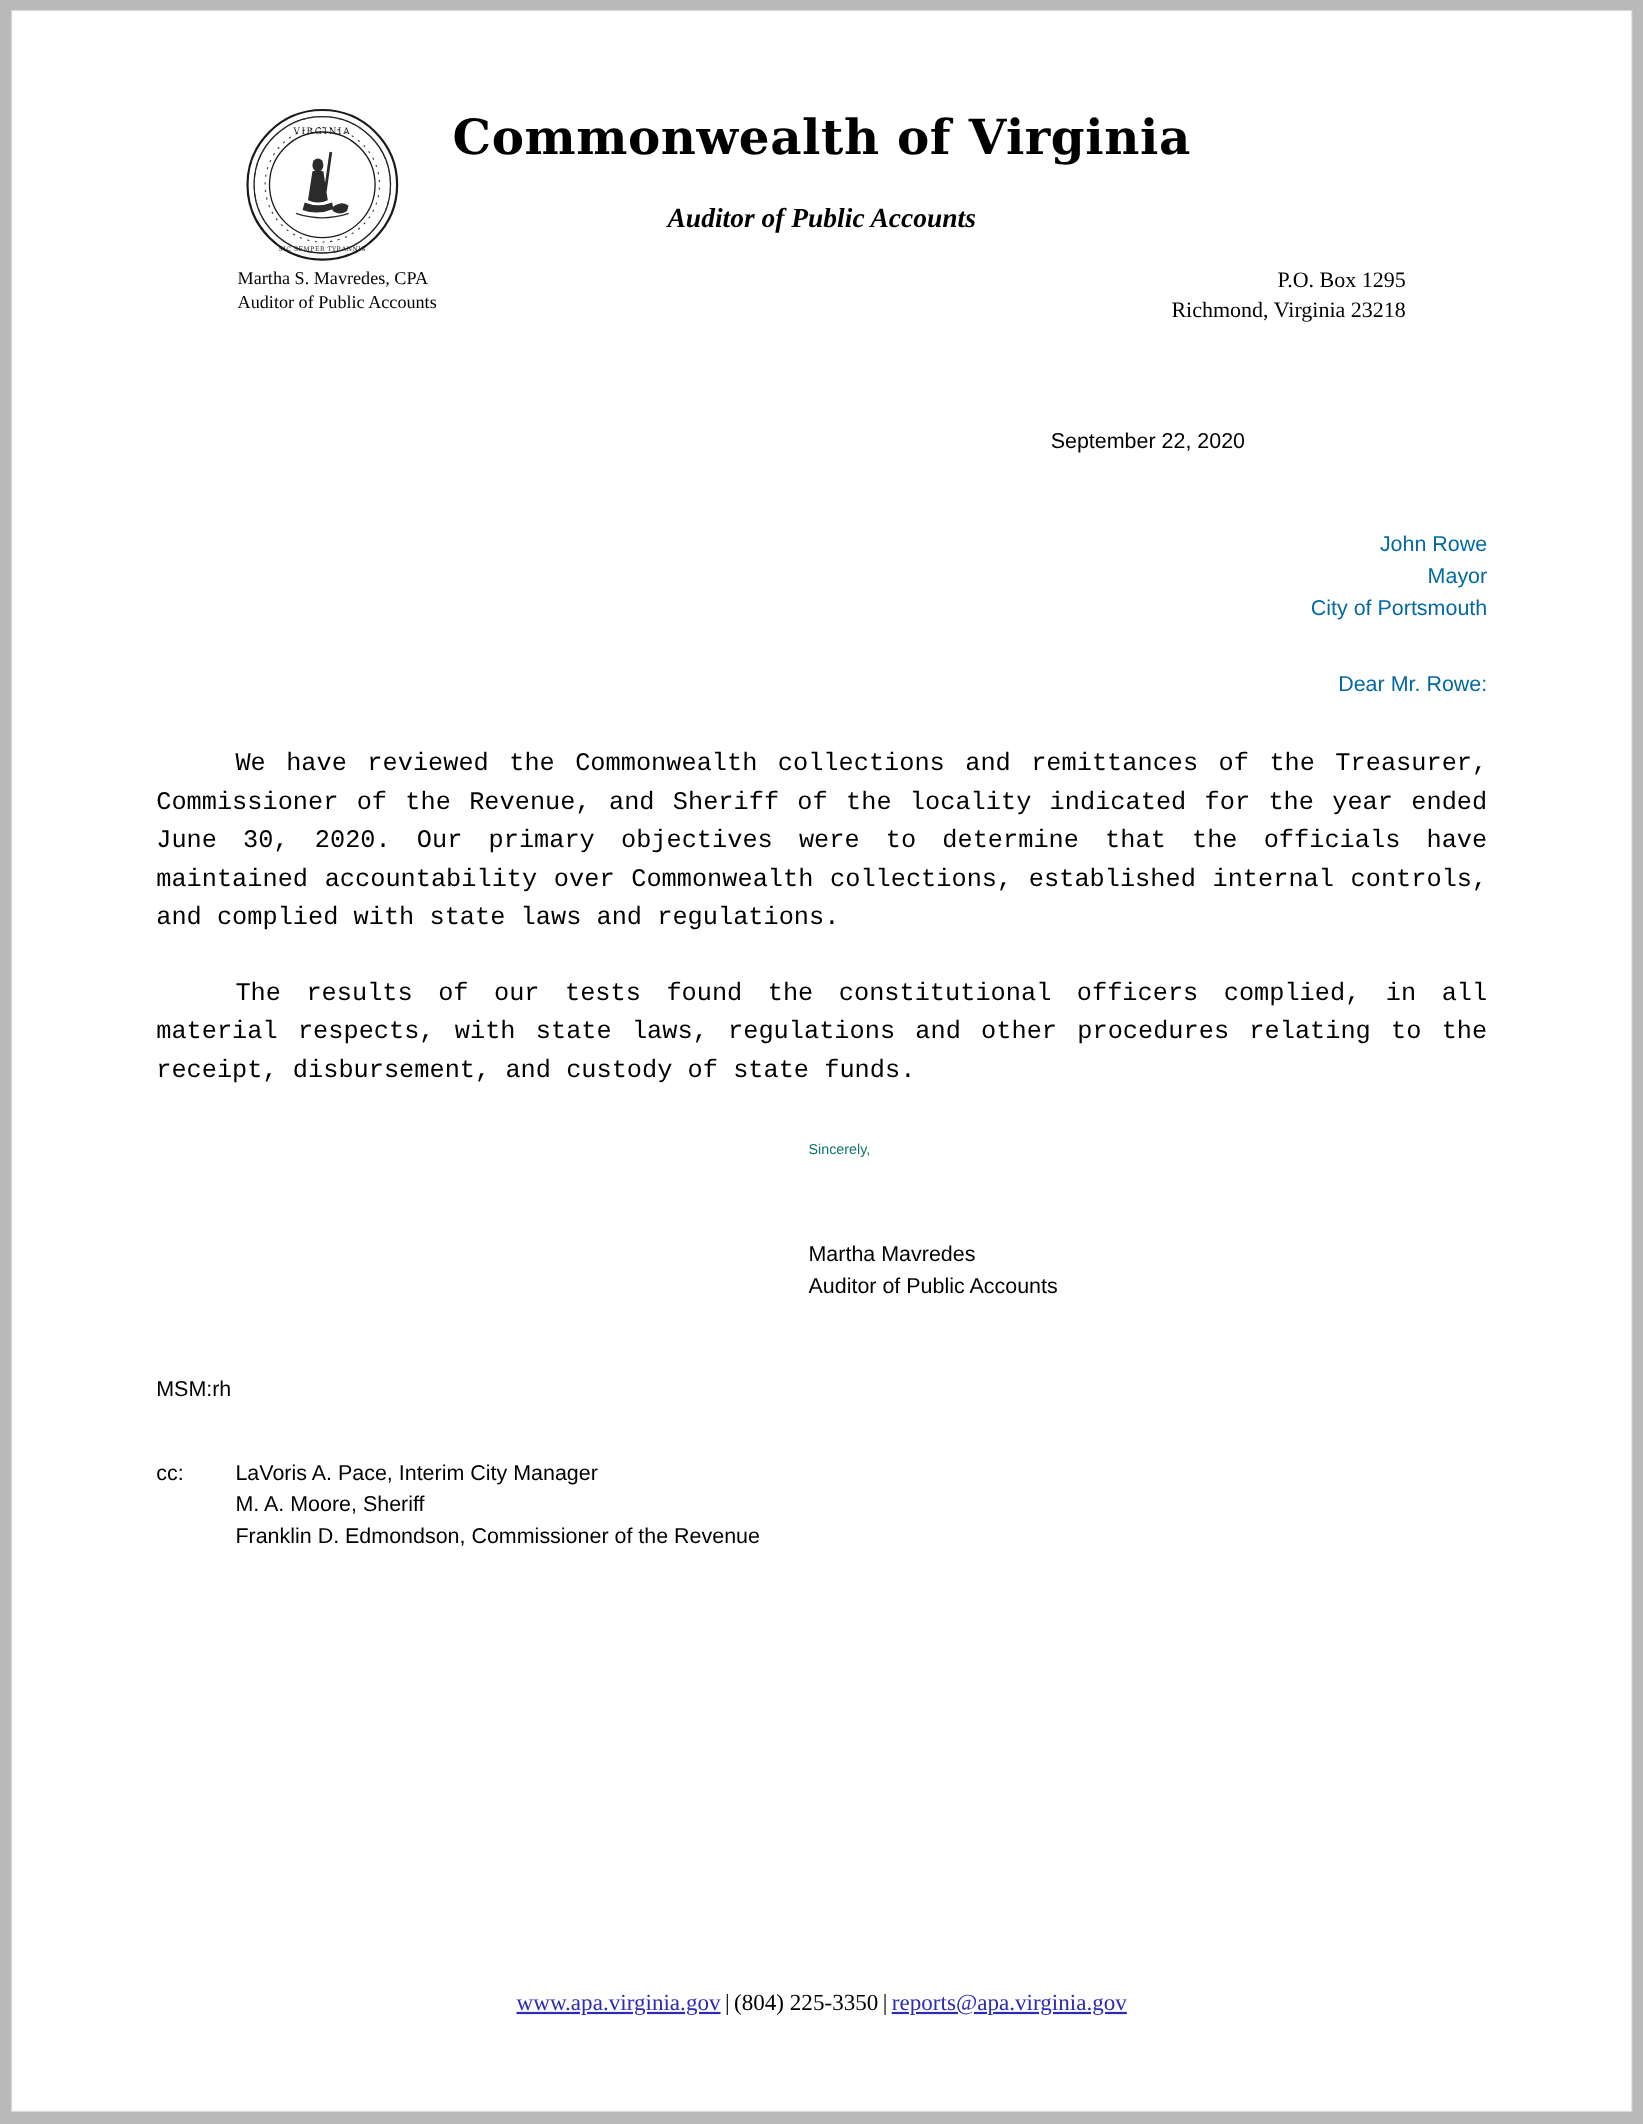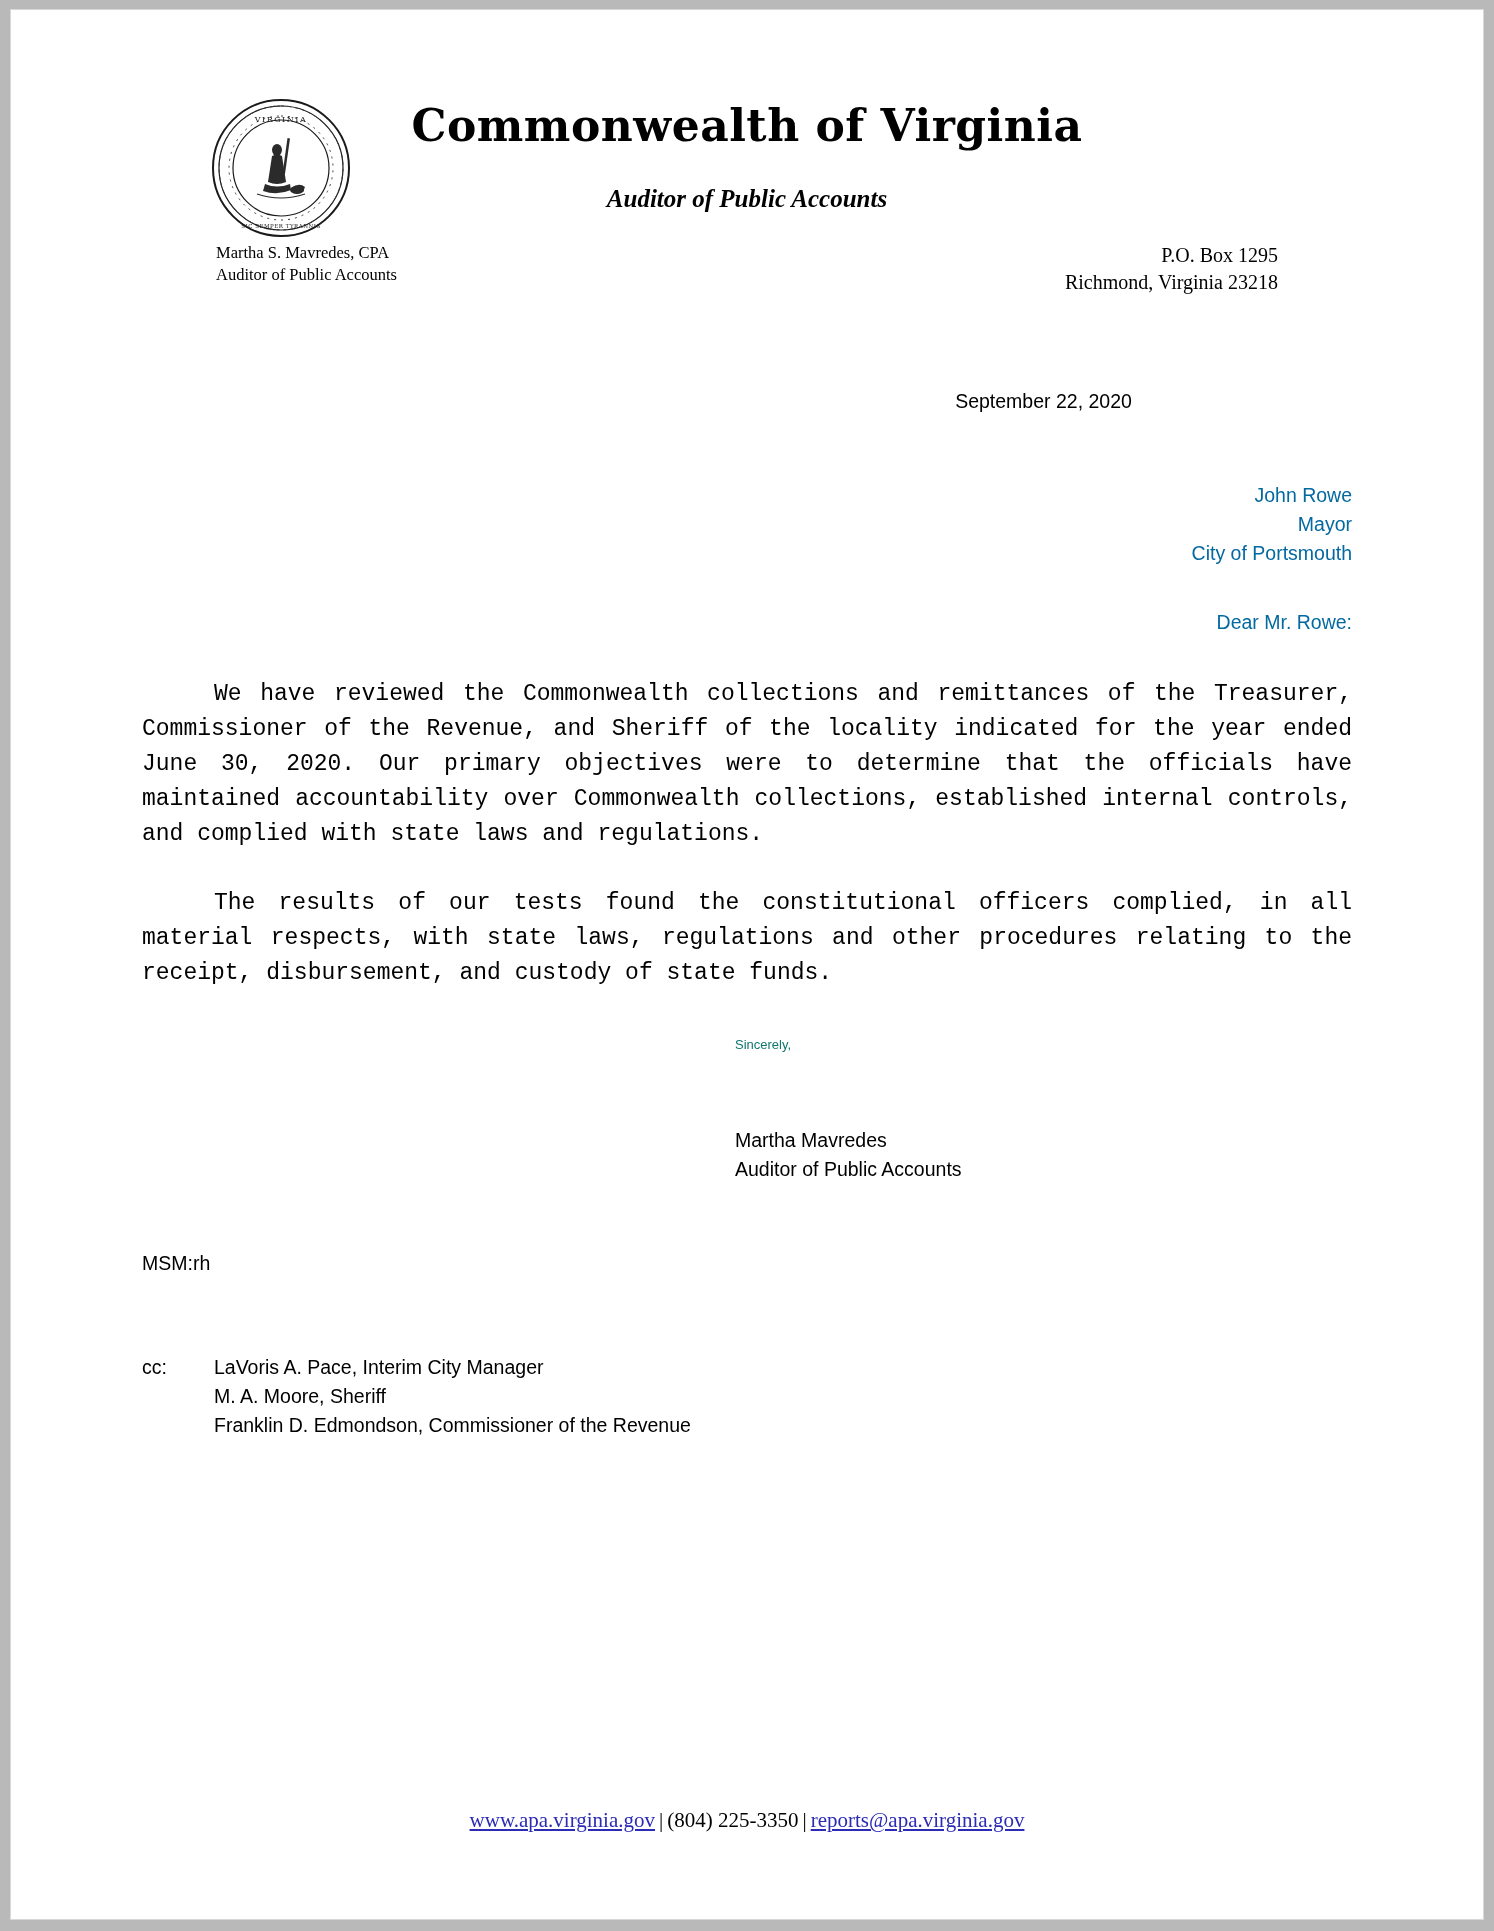--- a/index.html
+++ b/index.html
@@ -24,21 +24,21 @@
     overflow: hidden;
   }
 
   
   .letterhead {
     position: relative;
     height: 220px;
   }
   .seal {
     position: absolute;
-    left: 200px;
+    left: 212px;
     top: 88px;
     width: 140px;
     height: 140px;
     text-decoration: underline;
   }
   .seal svg { display: block; }
 
   .lh-title {
     position: absolute;
     left: 0;
@@ -131,21 +131,21 @@
     margin-top: 74px;
   }
 
   .initials {
     font-size: 19.5px;
     color: #000;
     margin-top: 68px;
   }
 
   .cc-block {
-    margin-top: 78px;
+    margin-top: 50px;
     display: flex;
     font-size: 19.5px;
     line-height: 1.49;
     color: #000;
   }
   .cc-label { width: 72px; flex: 0 0 72px; }
   .cc-list { flex: 1; }
 
   
   .footer {

